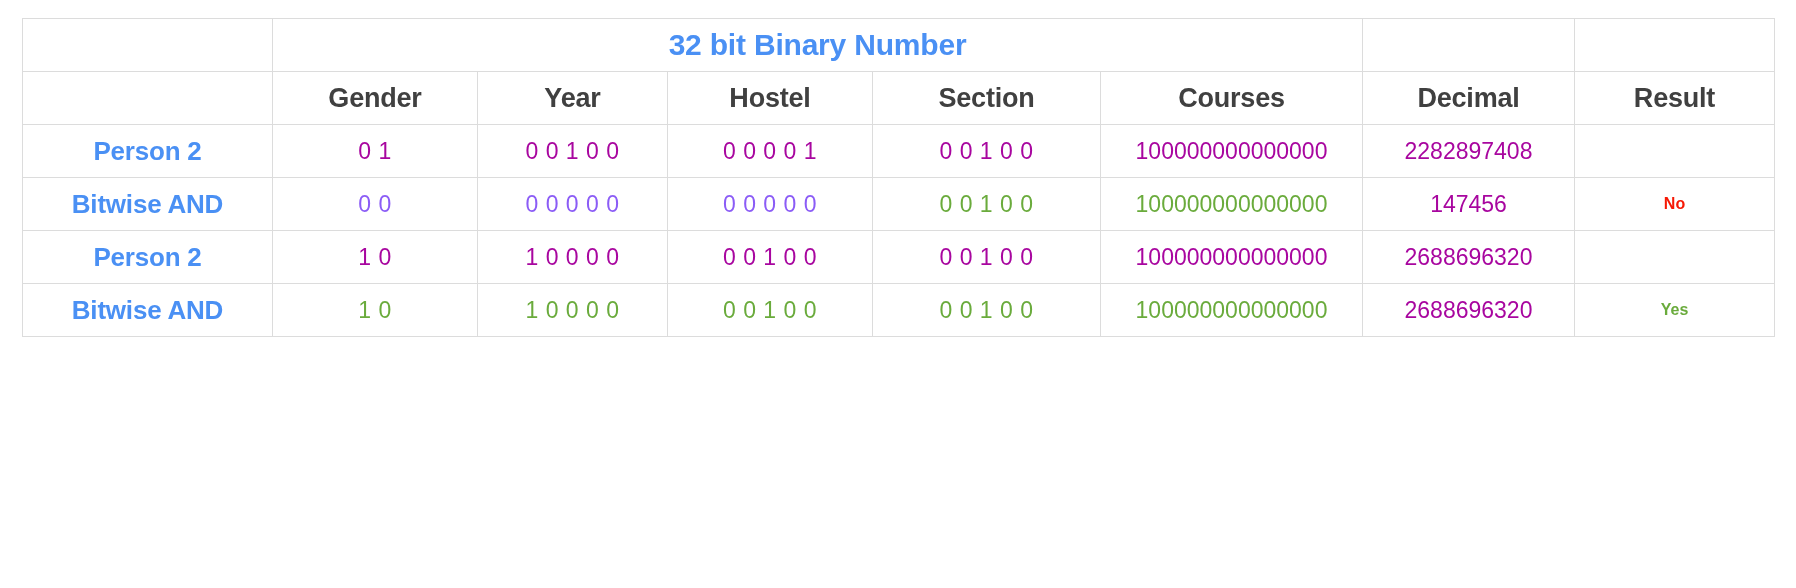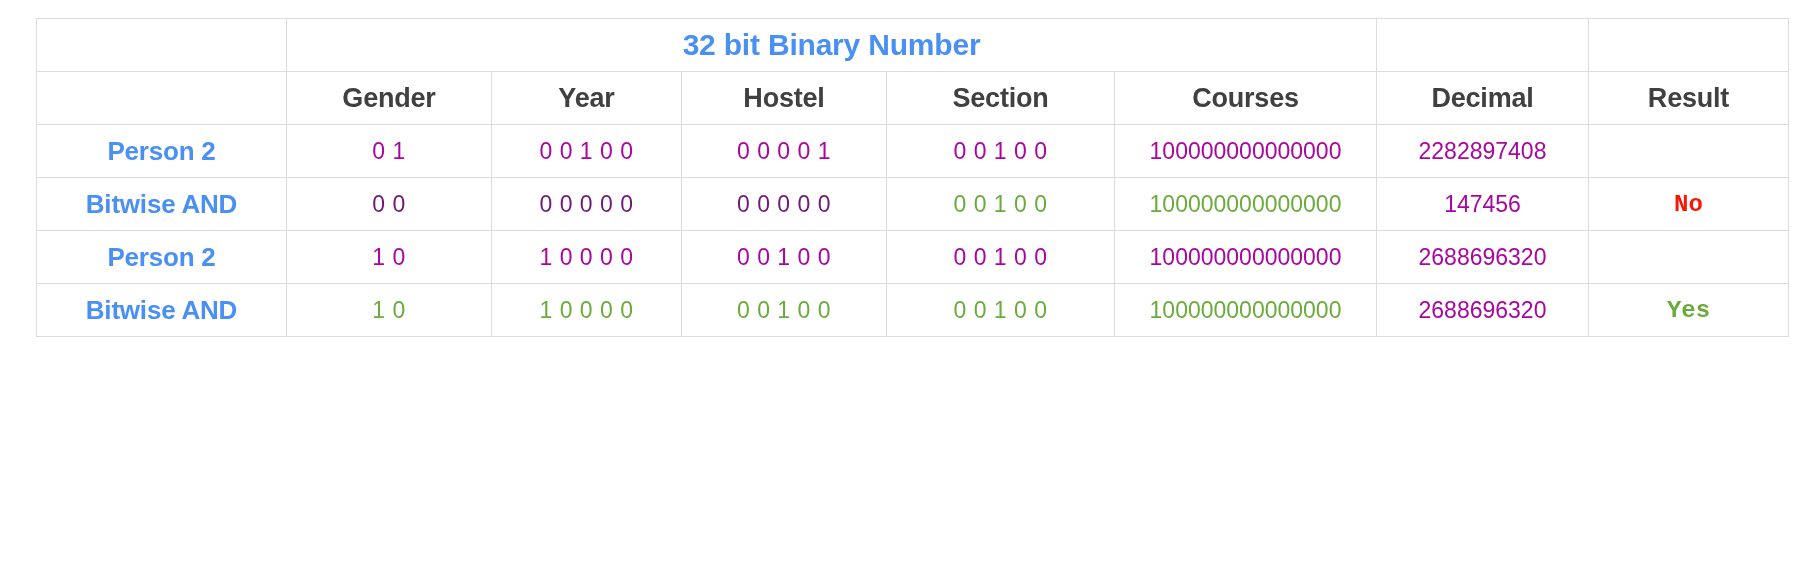--- a/index.html
+++ b/index.html
@@ -8,21 +8,21 @@
     background: #ffffff;
   }
   body {
     width: 1796px;
     height: 588px;
     font-family: "Liberation Sans", sans-serif;
     overflow: hidden;
   }
   .sheet {
     position: absolute;
-    left: 36px;
+    left: 22px;
     top: 18px;
     width: 1752px;
   }
   table.bit-table {
     border-collapse: collapse;
     table-layout: fixed;
     width: 1752px;
     background: #ffffff;
   }
   table.bit-table td {
@@ -64,27 +64,26 @@
     font-size: 26px;
     font-weight: bold;
     letter-spacing: -0.2px;
   }
   .val {
     color: #a8069f;
     font-size: 23px;
     font-weight: normal;
     letter-spacing: 0.5px;
   }
-  .val.red   { color: #701a75; }
+  .val.red   { color: #8b5cf6; }
   .val.green { color: #6aab3c; }
   .val.tight { letter-spacing: 0px; }
   .result-text {
-    font-size: 24px;
+    font-size: 16px;
     font-weight: bold;
-    font-family: Liberation Mono, monospace;
   }
   .result-text.red   { color: #f61905; }
   .result-text.green { color: #6aab3c; margin-top: 28px; }
   .empty-cell { }
 </style>
 </head>
 <body>
 
 <div class="sheet">
   <table class="bit-table">

